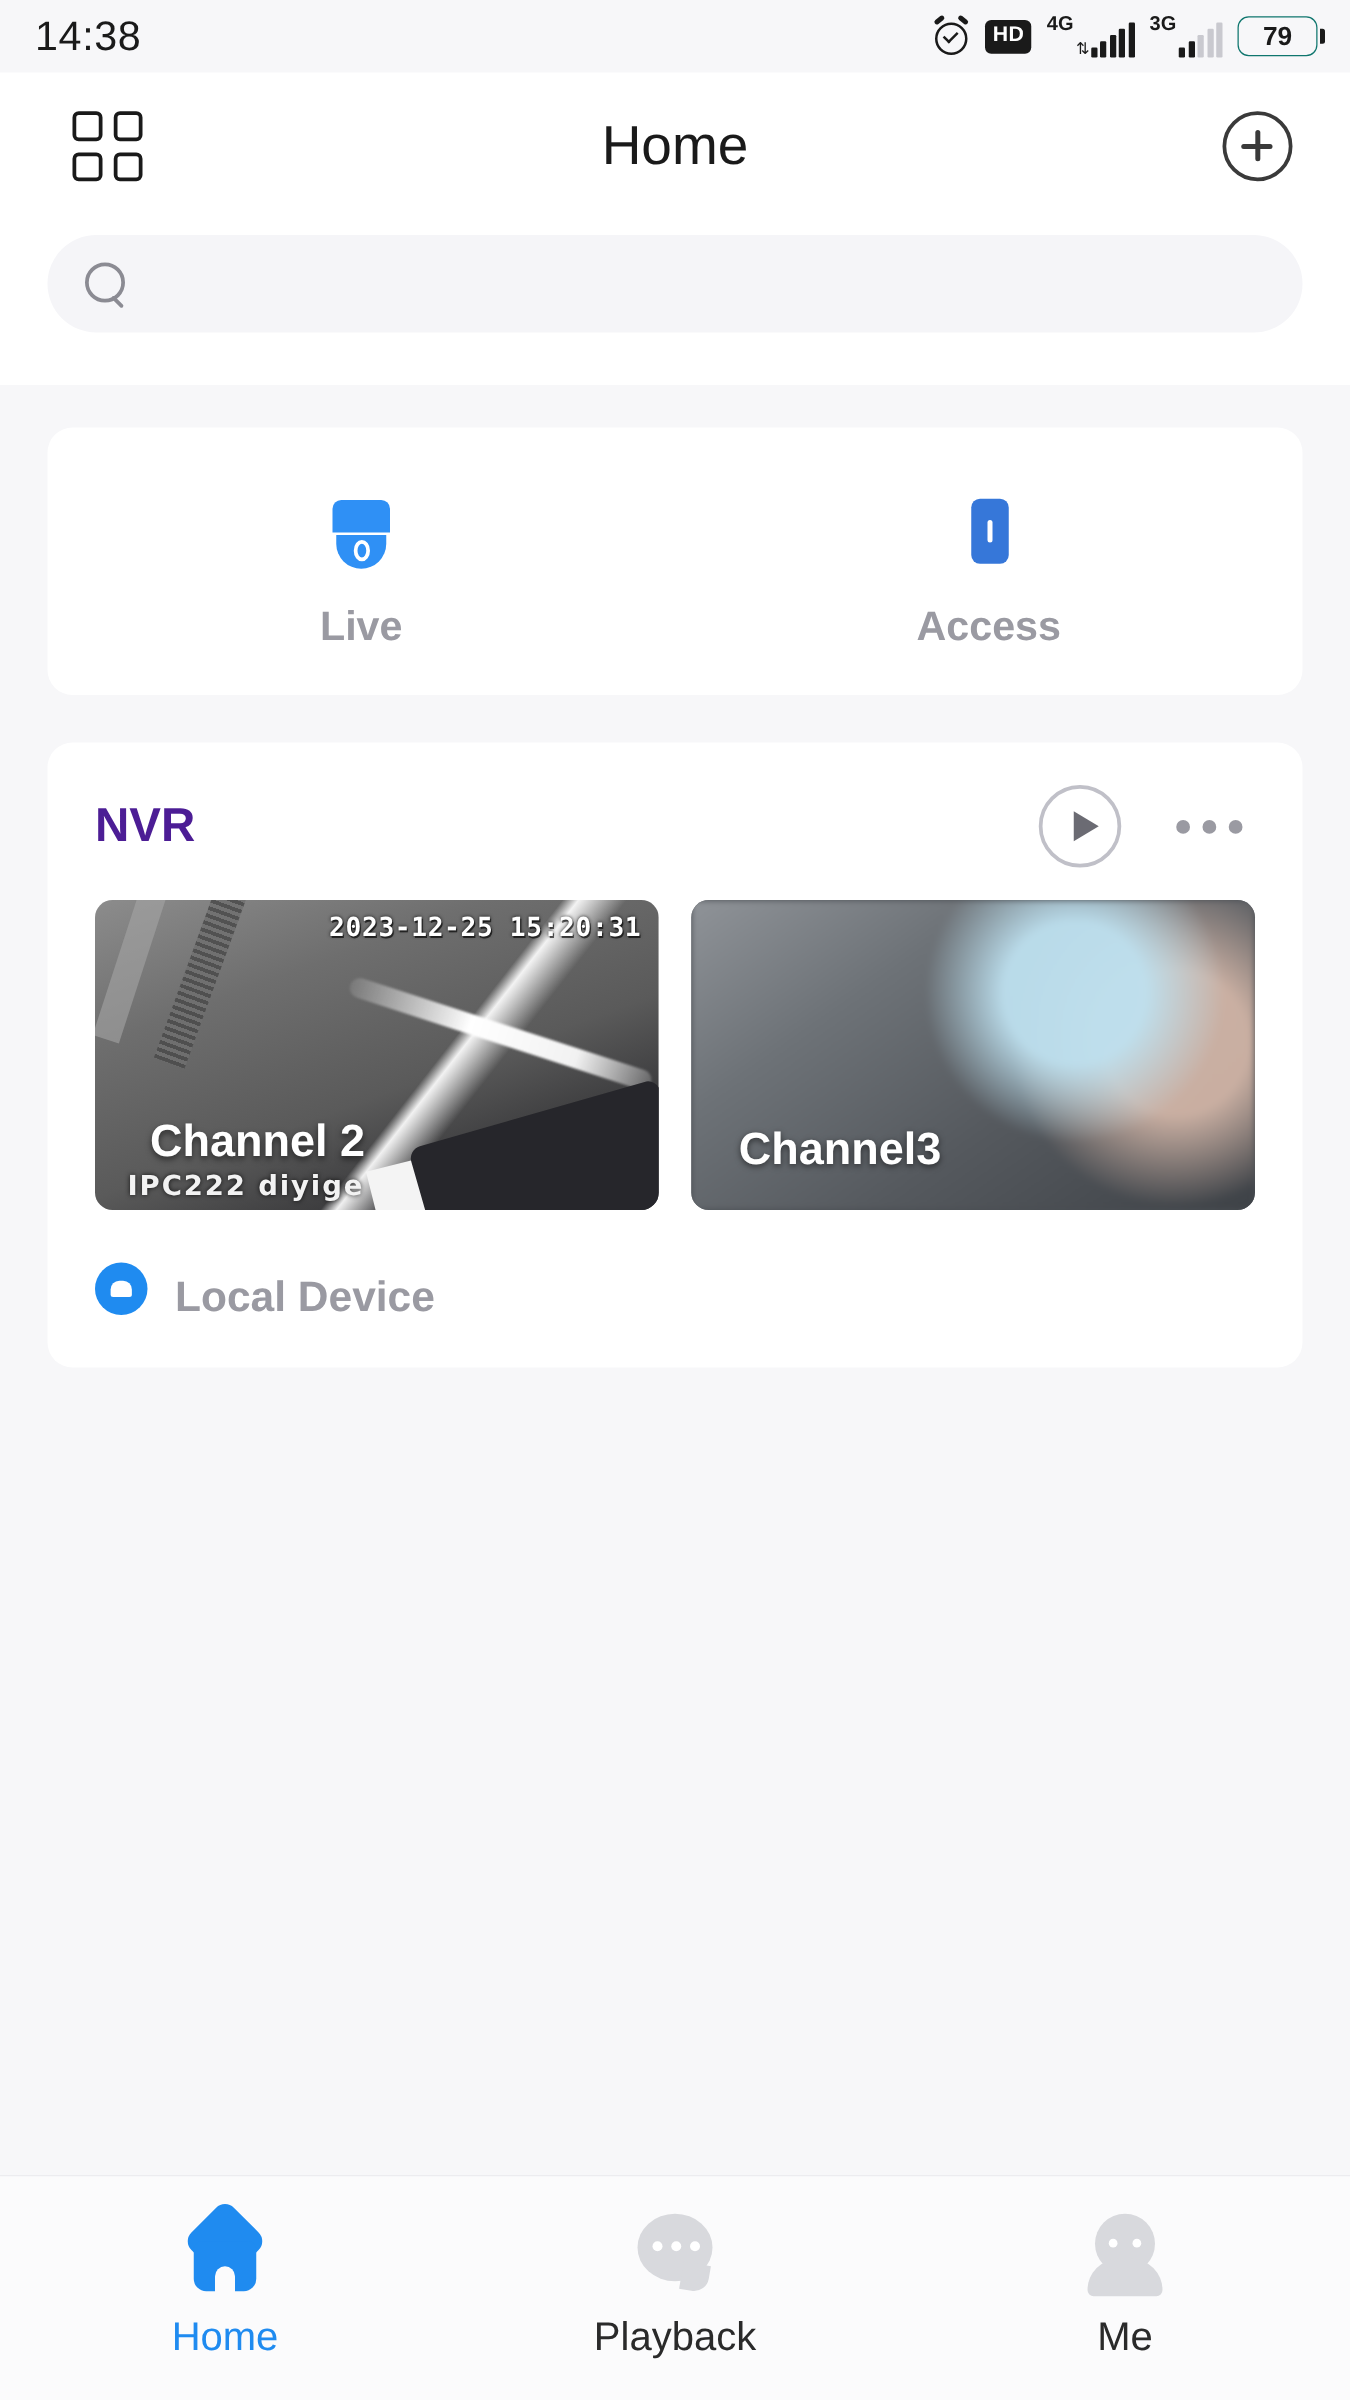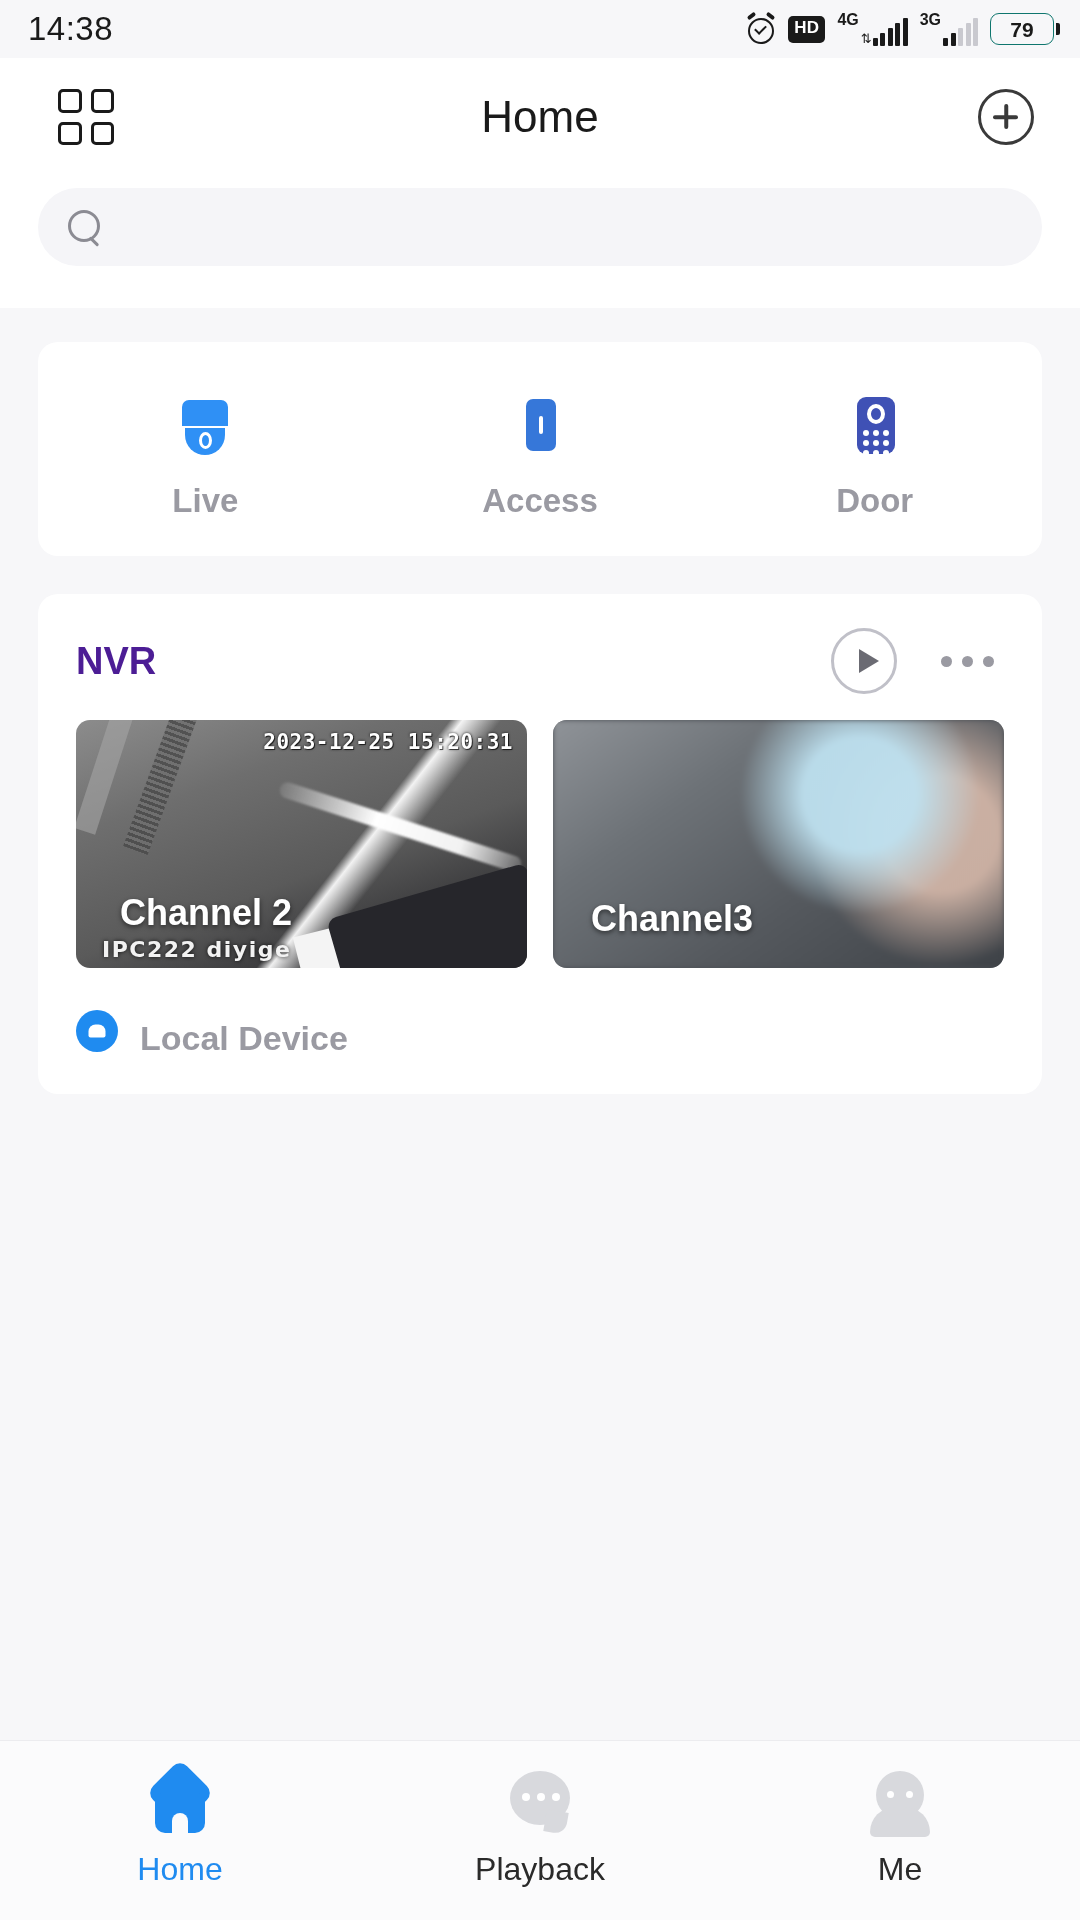--- a/index.html
+++ b/index.html
@@ -368,38 +368,20 @@
           <i class="lens"></i>
       </span>
       <span class="q-label">Live</span>
     </div>
     <div class="quick-item">
       <span class="q-ico ico-card">
         <i class="slab"></i>
           <i class="bar"></i>
       </span>
       <span class="q-label">Access</span>
-    </div>
-    <div class="quick-item">
-      <span class="q-ico ico-intercom">
-        <i class="slab"></i>
-          <i class="eye"></i>
-        <span class="keys">
-            <i></i>
-            <i></i>
-            <i></i>
-            <i></i>
-            <i></i>
-            <i></i>
-            <i></i>
-            <i></i>
-            <i></i>
-          </span>
-      </span>
-      <span class="q-label">Door</span>
     </div>
   </div>
 
   <div class="card nvr">
     <div class="nvr-head">
       <span class="nvr-title">NVR</span>
       <span class="play-btn"></span>
       <span class="dots">
           <i></i>
           <i></i>

